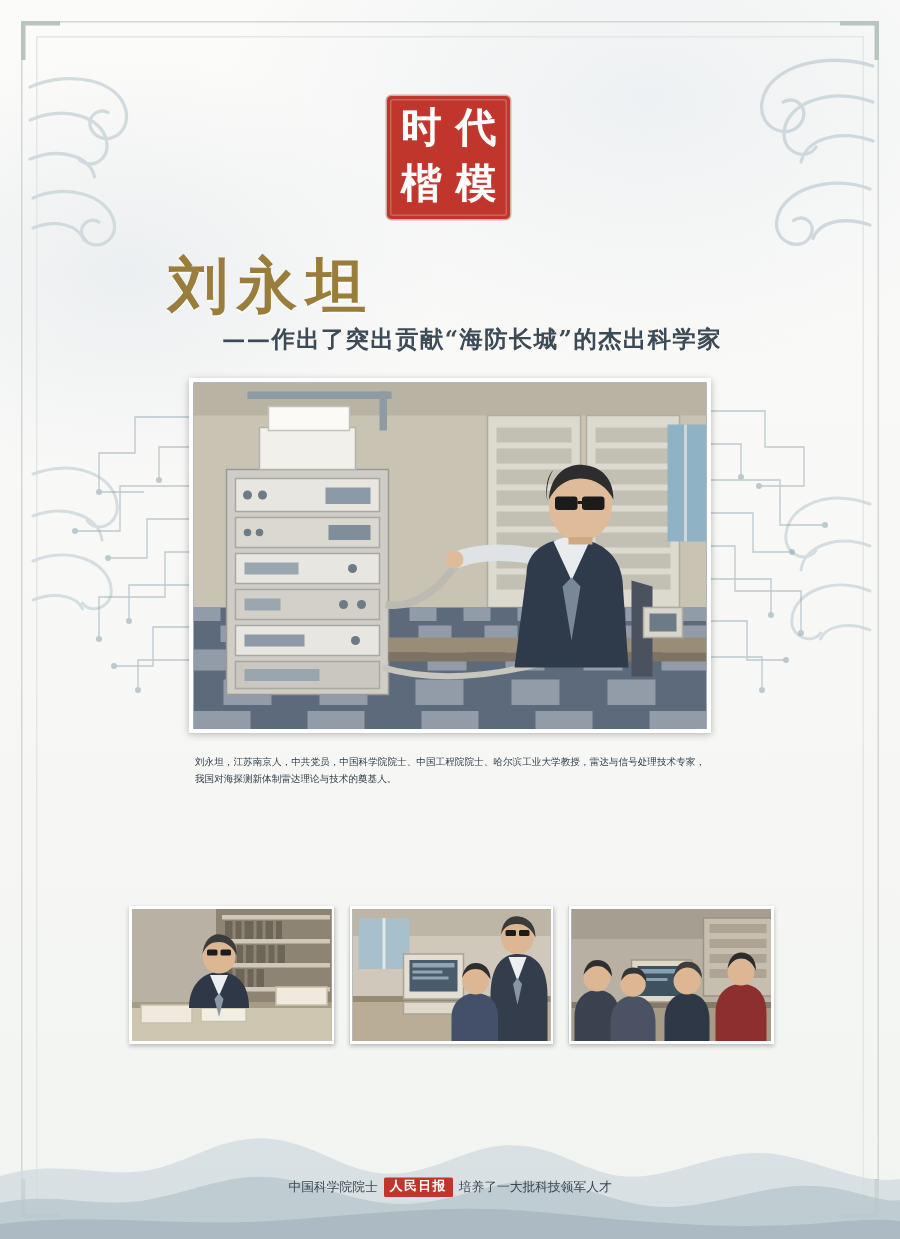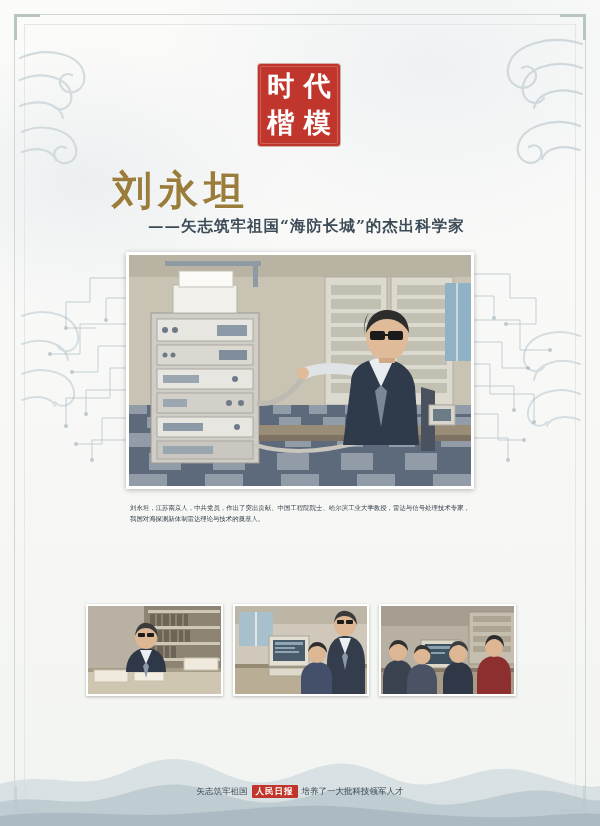--- a/index.html
+++ b/index.html
@@ -303,21 +303,21 @@
   </div>
 
   <div class="seal">
     <span>时</span>
     <span>代</span>
     <span>楷</span>
     <span>模</span>
   </div>
 
   <div class="title">刘永坦</div>
-  <div class="subtitle">——矢志筑牢祖国“海防长城”的杰出科学家</div>
+  <div class="subtitle">——作出了突出贡献“海防长城”的杰出科学家</div>
 
   <div class="hero">
     <svg class="ph" width="342" height="231" viewBox="0 0 342 231">
 
       <rect x="0" y="0" width="342" height="176" fill="#c9c3b4"></rect>
       <rect x="0" y="0" width="342" height="22" fill="#b9b3a4"></rect>
 
       <rect x="196" y="22" width="62" height="128" fill="#dcd9cf" stroke="#b0aca0"></rect>
       <rect x="262" y="22" width="62" height="128" fill="#dcd9cf" stroke="#b0aca0"></rect>
       <g fill="#c2bfb3">
@@ -443,21 +443,21 @@
       <circle cx="174" cy="118" r="6" fill="#e0bb9a"></circle>
 
       <path d="M292 132 L306 136 L306 196 L292 196 Z" fill="#4a5260"></path>
 
       <rect x="300" y="150" width="26" height="20" fill="#d8d5cc" stroke="#aeaba2"></rect>
       <rect x="304" y="154" width="18" height="12" fill="#6d7b86"></rect>
     </svg>
   </div>
 
   <div class="body-text">
-    <p>刘永坦，江苏南京人，中共党员，作出了突出贡献、中国工程院院士、哈尔滨工业大学教授，雷达与信号处理技术专家，我国对海探测新体制雷达理论与技术的奠基人。</p>
+    <p>刘永坦，江苏南京人，中共党员，中国科学院院士、中国工程院院士、哈尔滨工业大学教授，雷达与信号处理技术专家，我国对海探测新体制雷达理论与技术的奠基人。</p>
   </div>
 
   <div class="thumbs">
 
     <div class="thumb">
       <svg class="ph" width="136" height="88" viewBox="0 0 136 88">
         <rect width="136" height="88" fill="#b9b2a4"></rect>
 
         <rect x="56" y="0" width="80" height="62" fill="#8e8474"></rect>
         <g fill="#cfc8b8">
@@ -576,19 +576,19 @@
   </div>
 
   <svg class="mist" viewBox="0 0 600 150" preserveAspectRatio="none">
     <path d="M0 150 L0 108 C40 96 70 110 100 104 C130 98 150 78 186 84 C216 89 236 110 268 106 C300 102 318 84 350 88 C380 92 398 112 430 108 C462 104 486 88 520 94 C552 100 576 114 600 110 L600 150 Z" fill="#cfd9dd" opacity="0.75"></path>
     <path d="M0 150 L0 126 C36 118 64 130 98 124 C132 118 156 104 190 110 C222 116 246 130 280 126 C314 122 334 108 366 112 C398 116 420 132 456 128 C492 124 520 110 556 116 C578 120 590 126 600 124 L600 150 Z" fill="#b9c7cd" opacity="0.8"></path>
     <path d="M0 150 L0 140 C60 132 120 142 180 138 C240 134 300 126 360 132 C420 138 480 144 540 140 C564 138 584 136 600 138 L600 150 Z" fill="#a6b6be" opacity="0.75"></path>
   </svg>
 
   <div class="footer">
     <span class="row">
-      <span>矢志筑牢祖国</span>
+      <span>中国科学院院士</span>
       <span class="rmrb">人民日报</span>
       <span>培养了一大批科技领军人才</span>
     </span>
   </div>
 
 </div>
 
 </body></html>

